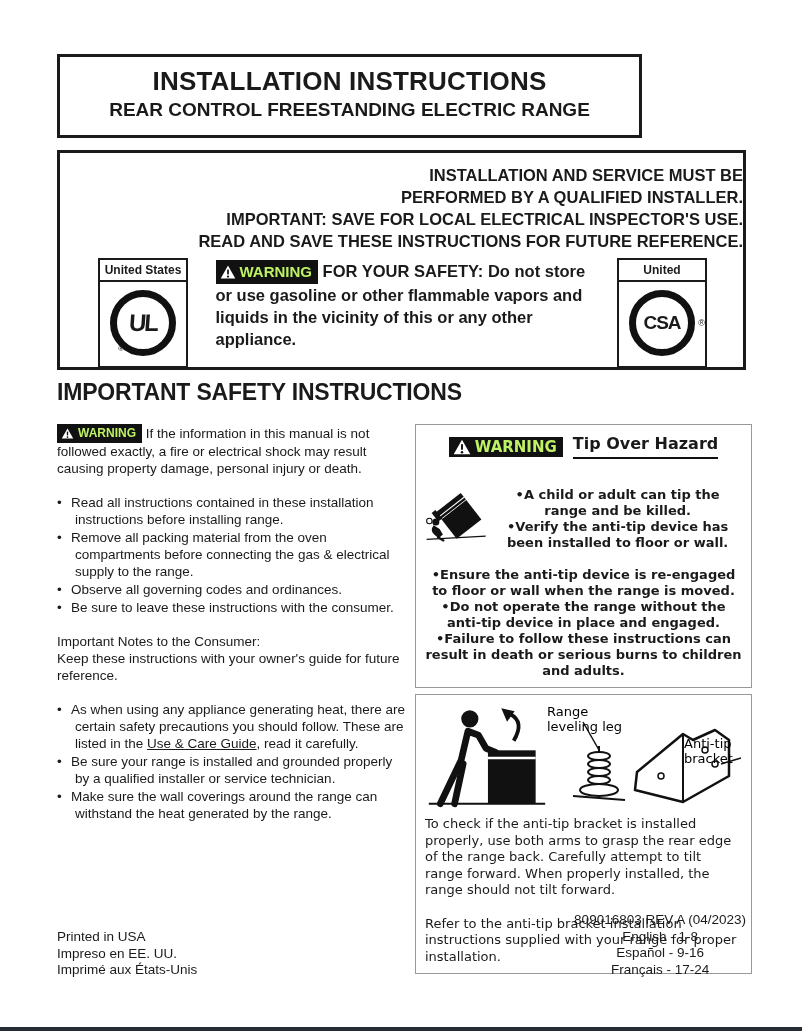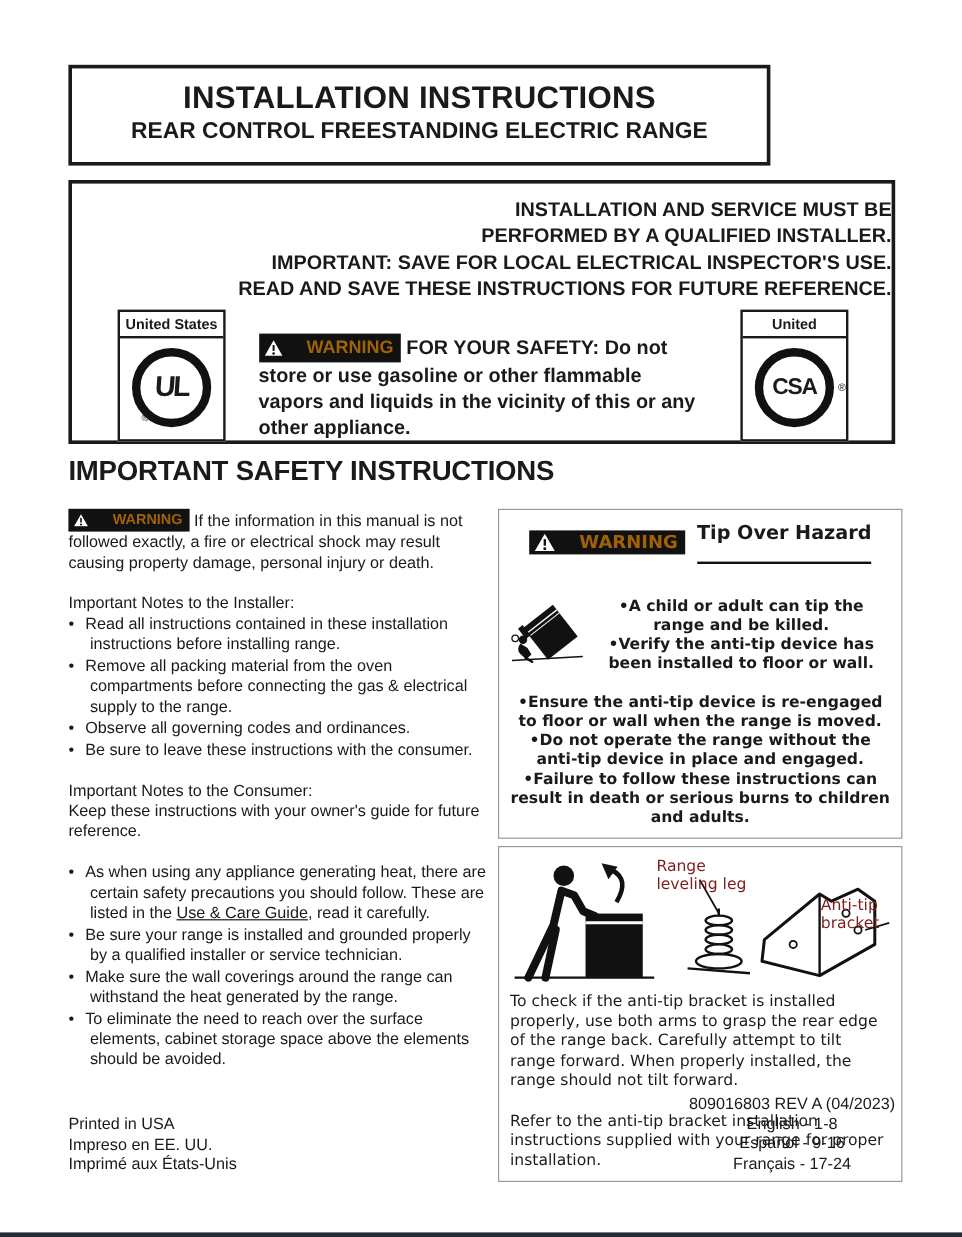--- a/index.html
+++ b/index.html
@@ -16,37 +16,37 @@
   }
   .doc-title { font-size:26px; font-weight:bold; letter-spacing:0.2px; }
   .doc-subtitle { font-size:19px; font-weight:bold; margin-top:2px; }
 
   
   .service-box {
     position:absolute; left:57px; top:150px; width:689px; height:220px;
     border:3px solid #1a1a1a;
   }
   .service-lines { margin-top:11px; text-align:right; font-weight:bold; font-size:16.5px; line-height:22px; }
-  .cert-row { display:flex; justify-content:space-between; align-items:flex-end; padding:6px 36px 0 38px; }
+  .cert-row { display:flex; justify-content:space-between; align-items:flex-start; padding:6px 36px 0 38px; }
   .cert-box { width:90px; border:2px solid #1a1a1a; text-align:center; background:#fff; }
   .cert-label { font-size:12px; font-weight:bold; border-bottom:2px solid #1a1a1a; padding:3px 0; }
   .mark-wrap { position:relative; width:66px; height:66px; margin:8px auto 10px; }
   .mark-circle {
     width:66px; height:66px; border:7px solid #111; border-radius:50%;
     display:flex; align-items:center; justify-content:center;
   }
   .ul-letters { font-weight:bold; font-size:24px; letter-spacing:-2px; transform:skewX(-4deg); }
   .csa-letters { font-weight:bold; font-size:19px; letter-spacing:-1px; }
   .reg-in { position:absolute; left:8px; bottom:3px; font-size:8px; }
   .reg-out { position:absolute; right:-10px; top:28px; font-size:9px; }
 
   .warn-par { width:374px; font-size:16.5px; font-weight:bold; line-height:22px; padding-top:2px; }
 
   .badge {
-    display:inline-flex; align-items:center; gap:20px; background:#111; color:#a16207;
+    display:inline-flex; align-items:center; gap:4px; background:#111; color:#bef264;
     font-weight:bold; padding:1px 6px 1px 4px; vertical-align:-2px; white-space:nowrap;
   }
   .badge-lg { font-size:15px; }
   .badge-sm { font-size:12px; vertical-align:-1px; }
   .badge svg { display:block; }
 
   
   .safety-heading { position:absolute; left:57px; top:379px; margin:0; font-size:23px; font-weight:bold; letter-spacing:-0.2px; }
 
   
@@ -54,29 +54,29 @@
   .left-col p { margin:0 0 17px 0; }
   .left-col ul { margin:0 0 17px 0; padding:0; list-style:none; }
   .left-col li { padding-left:18px; text-indent:-18px; margin-bottom:1px; }
   .left-col li .bl { display:inline-block; width:14px; text-indent:0; }
   .uline { text-decoration:underline; }
 
   
   .right-col { position:absolute; left:415px; top:424px; width:337px; font-family:"DejaVu Sans", sans-serif; }
   .rc-box { border:1px solid #999; background:#fff; padding:7px 9px 8px; margin-bottom:6px; }
   .hazard-head { display:flex; align-items:center; justify-content:center; gap:10px; margin:2px 0 6px; }
-  .hazard-title { font-weight:bold; font-size:16px; border-bottom:2px solid #111; padding-bottom:15px; }
+  .hazard-title { font-weight:bold; font-size:16px; border-bottom:2px solid #111; padding-bottom:4px; }
   .hazard-top { display:flex; gap:6px; align-items:flex-start; }
   .hazard-top-bullets { font-weight:bold; font-size:13px; line-height:16px; padding-top:22px; }
   .hazard-bullets { font-weight:bold; font-size:13px; line-height:16px; margin-top:2px; }
   .hz { margin:0;text-align:center; }
   .hz::before { content:"\2022 "; }
 
   .illus { position:relative; height:110px; }
-  .illus-label { position:absolute; font-size:13px; line-height:15px; color:#7f1d1d; }
+  .illus-label { position:absolute; font-size:13px; line-height:15px; color:#000000; }
   .label-leg { left:122px; top:2px; width:88px; }
   .label-bracket { right:-2px; top:34px; width:60px; }
   .bracket-text { font-size:13px; line-height:16.5px; }
   .bracket-text p { margin:4px 0 0; }
   .bracket-text p + p { margin-top:17px; }
 
   
   .footer-left { position:absolute; left:57px; top:929px; font-size:13.5px; line-height:16.5px; }
   .footer-right { position:absolute; right:56px; top:912px; text-align:center; font-size:13.5px; line-height:16.5px; }
   .bottom-bar { position:absolute; left:0; bottom:0; width:802px; height:4px; background:#262c35; }
@@ -141,36 +141,34 @@
           <svg width="13" height="11" viewBox="0 0 26 23">
             <path d="M13 1 L25 22 H1 Z" fill="#fff"></path>
             <rect x="11.6" y="7.5" width="2.8" height="8" fill="#111"></rect>
             <circle cx="13" cy="19" r="1.8" fill="#111"></circle>
           </svg>
           <span>WARNING</span>
         </span>
       <span>If the information in this manual is not followed exactly, a fire or electrical shock may result causing property damage, personal injury or death.</span>
     </p>
 
-    <p style="margin-bottom:0;">Important Notes to the Installer:</p>
     <ul>
       <li><span class="bl">•</span><span>Read all instructions contained in these installation instructions before installing range.</span></li>
       <li><span class="bl">•</span><span>Remove all packing material from the oven compartments before connecting the gas &amp; electrical supply to the range.</span></li>
       <li><span class="bl">•</span><span>Observe all governing codes and ordinances.</span></li>
       <li><span class="bl">•</span><span>Be sure to leave these instructions with the consumer.</span></li>
     </ul>
 
     <p style="margin-bottom:0;">Important Notes to the Consumer:</p>
     <p>Keep these instructions with your owner's guide for future reference.</p>
 
     <ul>
       <li><span class="bl">•</span><span><span>As when using any appliance generating heat, there are certain safety precautions you should follow. These are listed in the </span><span class="uline">Use &amp; Care Guide</span><span>, read it carefully.</span></span></li>
       <li><span class="bl">•</span><span>Be sure your range is installed and grounded properly by a qualified installer or service technician.</span></li>
       <li><span class="bl">•</span><span>Make sure the wall coverings around the range can withstand the heat generated by the range.</span></li>
-      <li><span class="bl">•</span><span>To eliminate the need to reach over the surface elements, cabinet storage space above the elements should be avoided.</span></li>
     </ul>
   </div>
 
   <div class="right-col">
 
     <div class="rc-box">
       <div class="hazard-head">
         <span class="badge badge-lg">
             <svg width="18" height="16" viewBox="0 0 26 23">
               <path d="M13 1 L25 22 H1 Z" fill="#fff"></path>

